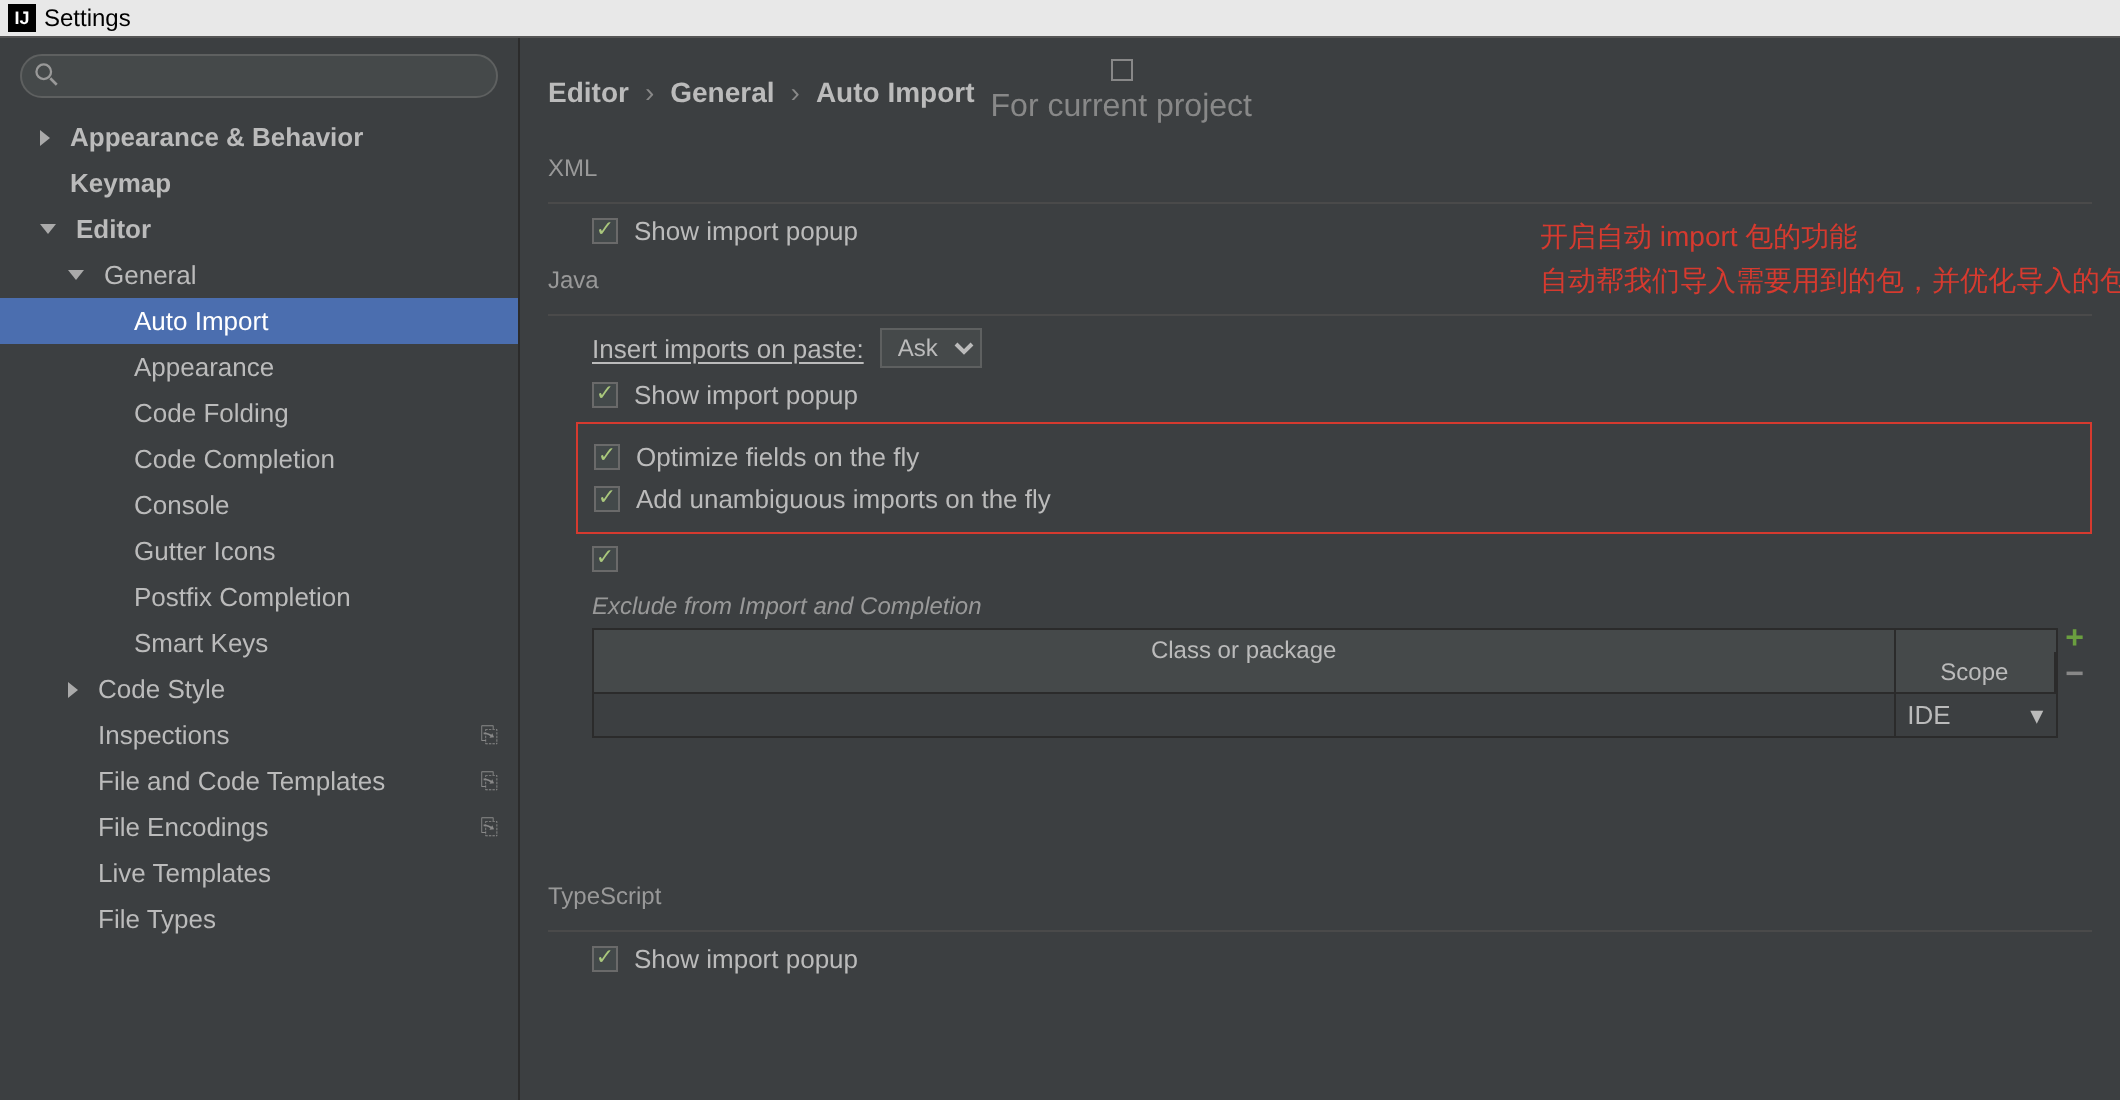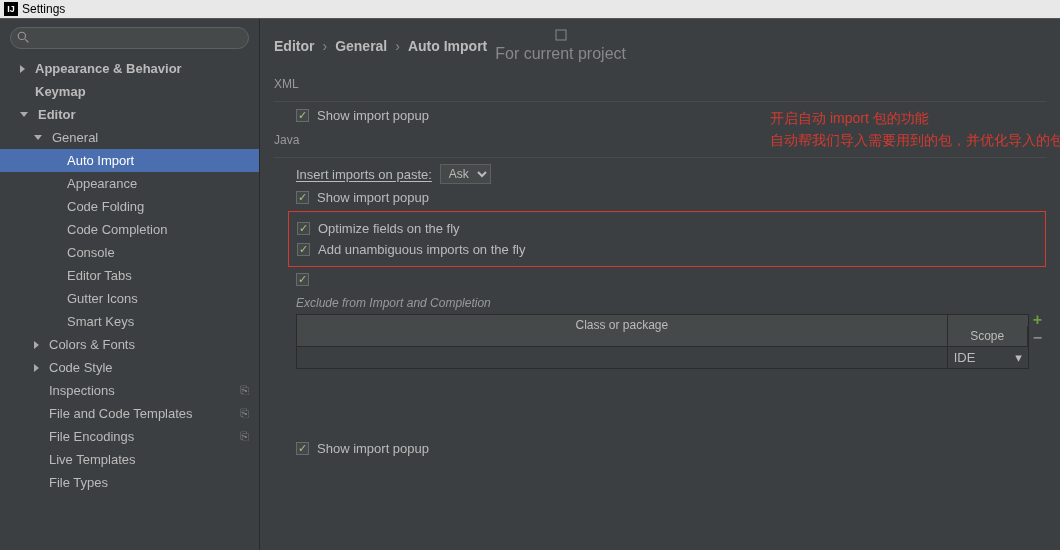--- a/index.html
+++ b/index.html
@@ -236,33 +236,29 @@
         <div class="tree-item level-2">
           <span style="width: 7px; display: inline-block;"></span>
           <span>Code Completion</span>
         </div>
         <div class="tree-item level-2">
           <span style="width: 7px; display: inline-block;"></span>
           <span>Console</span>
         </div>
         <div class="tree-item level-2">
           <span style="width: 7px; display: inline-block;"></span>
-          <span>Editor Tabs</span>
-        </div>
-        <div class="tree-item level-2">
-          <span style="width: 7px; display: inline-block;"></span>
           <span>Gutter Icons</span>
         </div>
         <div class="tree-item level-2">
           <span style="width: 7px; display: inline-block;"></span>
+          <span>Postfix Completion</span>
+        </div>
+        <div class="tree-item level-2">
+          <span style="width: 7px; display: inline-block;"></span>
           <span>Smart Keys</span>
-        </div>
-        <div class="tree-item level-1">
-          <span class="arrow right"></span>
-          <span>Colors &amp; Fonts</span>
         </div>
         <div class="tree-item level-1">
           <span class="arrow right"></span>
           <span>Code Style</span>
         </div>
         <div class="tree-item level-1">
           <span style="width: 7px; display: inline-block;"></span>
           <span>Inspections</span>
           <span class="copy-badge">⎘</span>
         </div>
@@ -353,20 +349,21 @@
         </div>
         <div class="add-remove">
           <span class="add-btn">+</span>
           <span class="rem-btn">−</span>
         </div>
       </div>
     </div>
 
     <div style="height:56px;"></div>
 
+    <div class="section-label">TypeScript</div>
     <div class="section-content">
       <div class="row">
         <span class="checkbox">✓</span>
         <span>Show import popup</span>
       </div>
     </div>
 
     <div class="annotation">
       <div>开启自动 import 包的功能</div>
       <div>自动帮我们导入需要用到的包，并优化导入的包，比如自动去掉一些没有用到的包</div>

